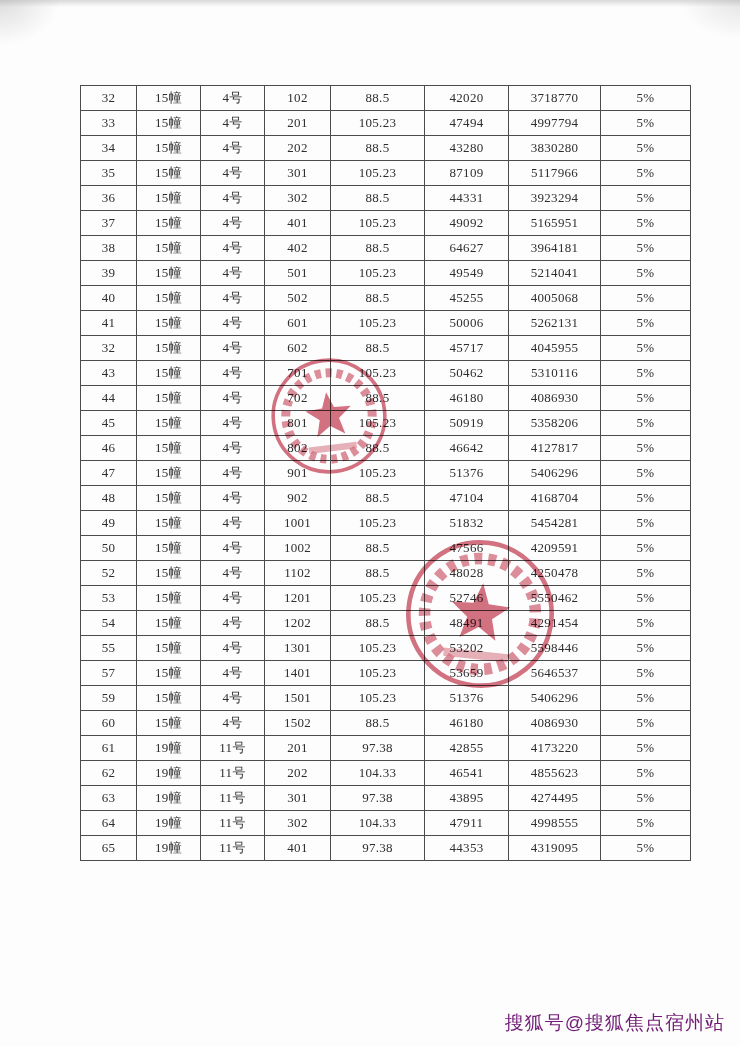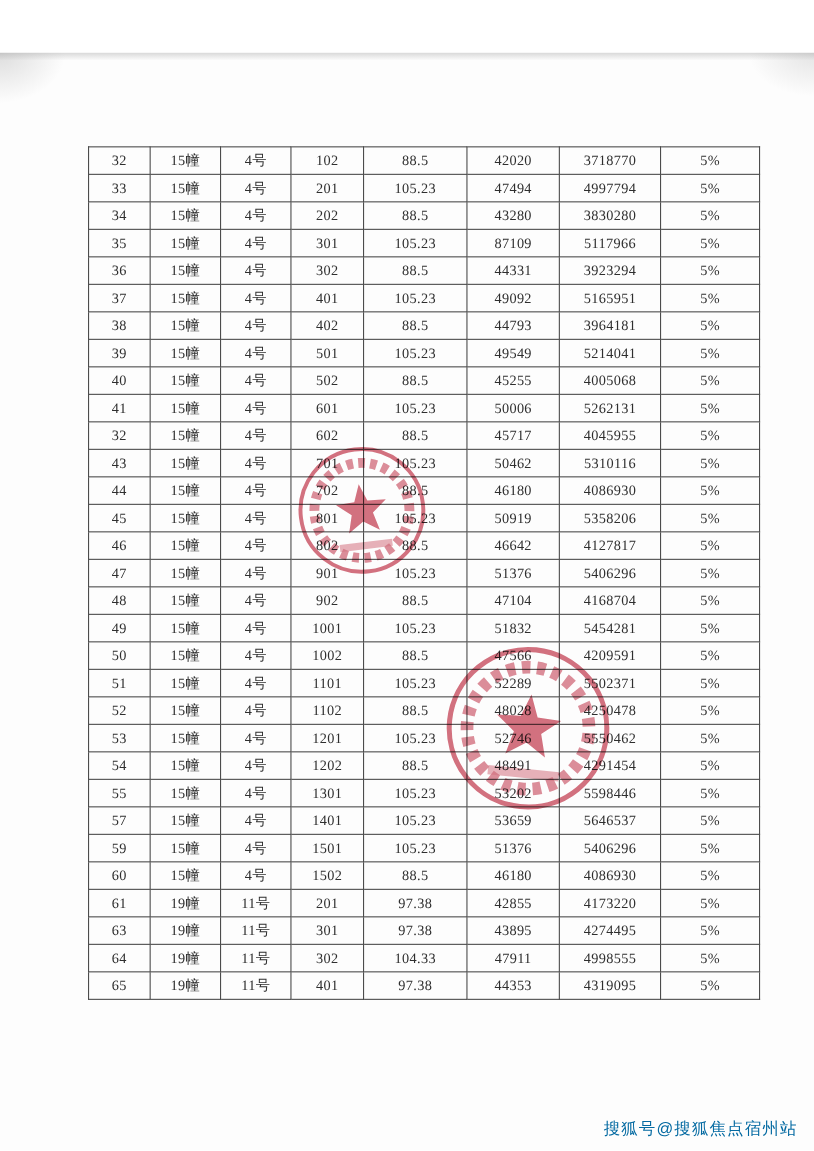--- a/index.html
+++ b/index.html
@@ -11,21 +11,20 @@
     height: 1046px;
     position: relative;
     background: #ffffff;
     font-family: "Liberation Serif", "DejaVu Serif", serif;
     overflow: hidden;
   }
   .page {
     position: absolute;
     inset: 0;
     background: #fdfdfd;
-    margin-top: 48px;
   }
   .scan-edge-top {
     position: absolute;
     top: 0; left: 0; right: 0;
     height: 7px;
     background: linear-gradient(#d9d9d9, rgba(255,255,255,0));
     pointer-events: none;
   }
   .scan-corner-left {
     position: absolute;
@@ -78,22 +77,22 @@
     left: 403px;
     top: 537px;
     width: 154px;
     height: 154px;
     transform: rotate(6deg);
   }
   .watermark {
     position: absolute;
     right: 15px;
     bottom: 10px;
-    font-size: 15px;
-    color: #0369a1;
+    font-size: 19px;
+    color: #701a75;
     text-shadow: 0 0 2px #ffffff, 0 0 1px #ffffff;
     font-family: "Liberation Sans", "DejaVu Sans", sans-serif;
     letter-spacing: 1px;
     text-align: center;
   }
 </style>
 </head>
 <body>
 
 <div class="page">
@@ -173,21 +172,21 @@
           <td>49092</td>
           <td>5165951</td>
           <td>5%</td>
         </tr>
         <tr>
           <td>38</td>
           <td>15幢</td>
           <td>4号</td>
           <td>402</td>
           <td>88.5</td>
-          <td>44793</td>
+          <td>64627</td>
           <td>3964181</td>
           <td>5%</td>
         </tr>
         <tr>
           <td>39</td>
           <td>15幢</td>
           <td>4号</td>
           <td>501</td>
           <td>105.23</td>
           <td>49549</td>
@@ -295,30 +294,20 @@
           <td>5%</td>
         </tr>
         <tr>
           <td>50</td>
           <td>15幢</td>
           <td>4号</td>
           <td>1002</td>
           <td>88.5</td>
           <td>47566</td>
           <td>4209591</td>
-          <td>5%</td>
-        </tr>
-        <tr>
-          <td>51</td>
-          <td>15幢</td>
-          <td>4号</td>
-          <td>1101</td>
-          <td>105.23</td>
-          <td>52289</td>
-          <td>5502371</td>
           <td>5%</td>
         </tr>
         <tr>
           <td>52</td>
           <td>15幢</td>
           <td>4号</td>
           <td>1102</td>
           <td>88.5</td>
           <td>48028</td>
           <td>4250478</td>
@@ -388,20 +377,30 @@
           <td>61</td>
           <td>19幢</td>
           <td>11号</td>
           <td>201</td>
           <td>97.38</td>
           <td>42855</td>
           <td>4173220</td>
           <td>5%</td>
         </tr>
         <tr>
+          <td>62</td>
+          <td>19幢</td>
+          <td>11号</td>
+          <td>202</td>
+          <td>104.33</td>
+          <td>46541</td>
+          <td>4855623</td>
+          <td>5%</td>
+        </tr>
+        <tr>
           <td>63</td>
           <td>19幢</td>
           <td>11号</td>
           <td>301</td>
           <td>97.38</td>
           <td>43895</td>
           <td>4274495</td>
           <td>5%</td>
         </tr>
         <tr>

